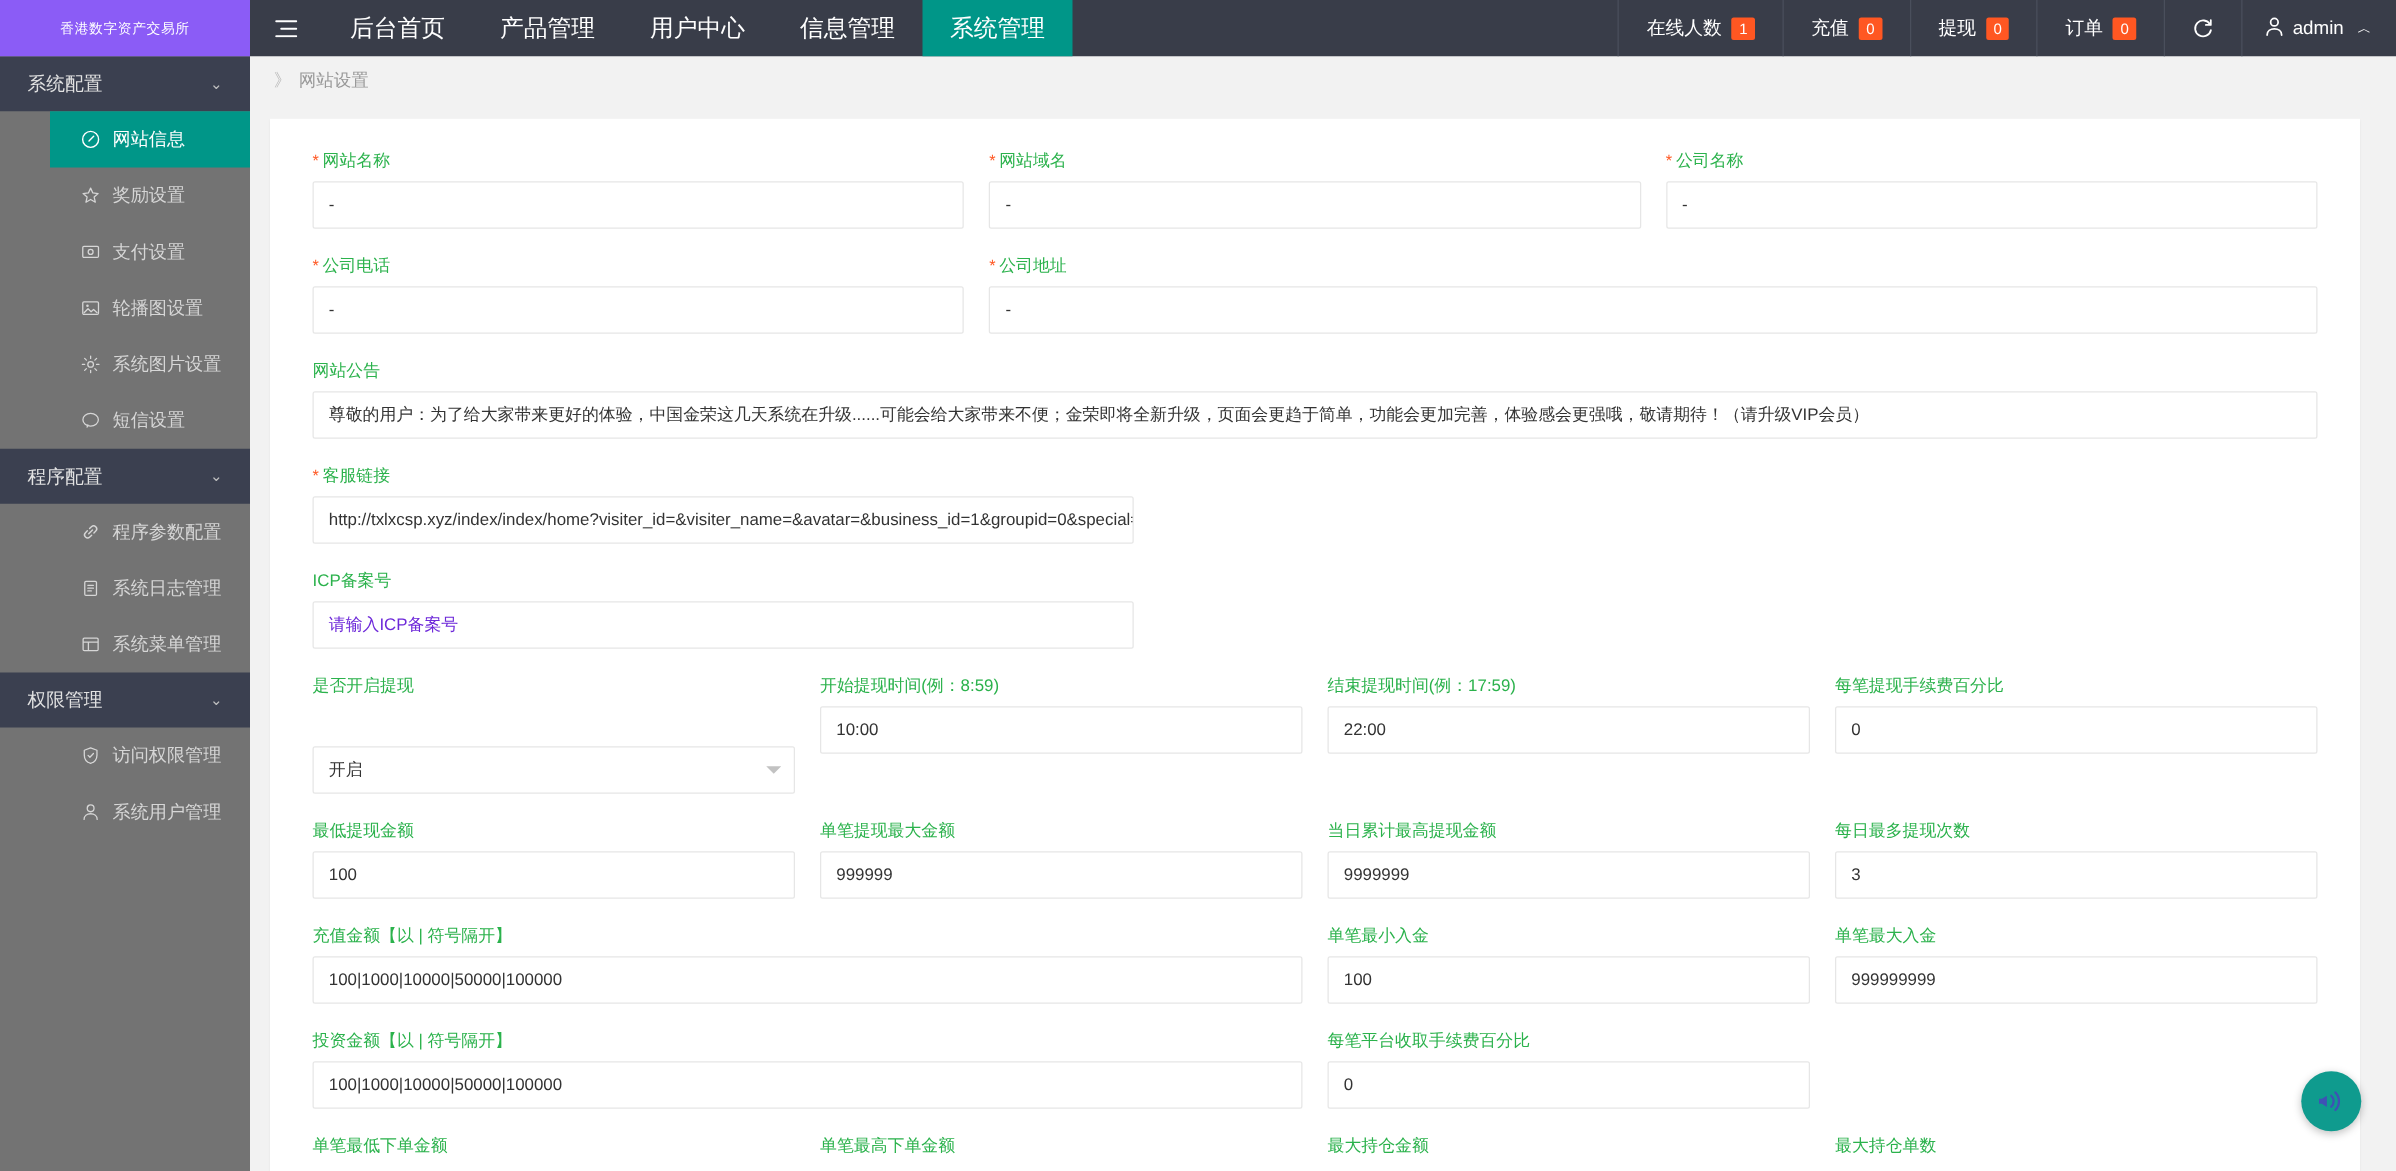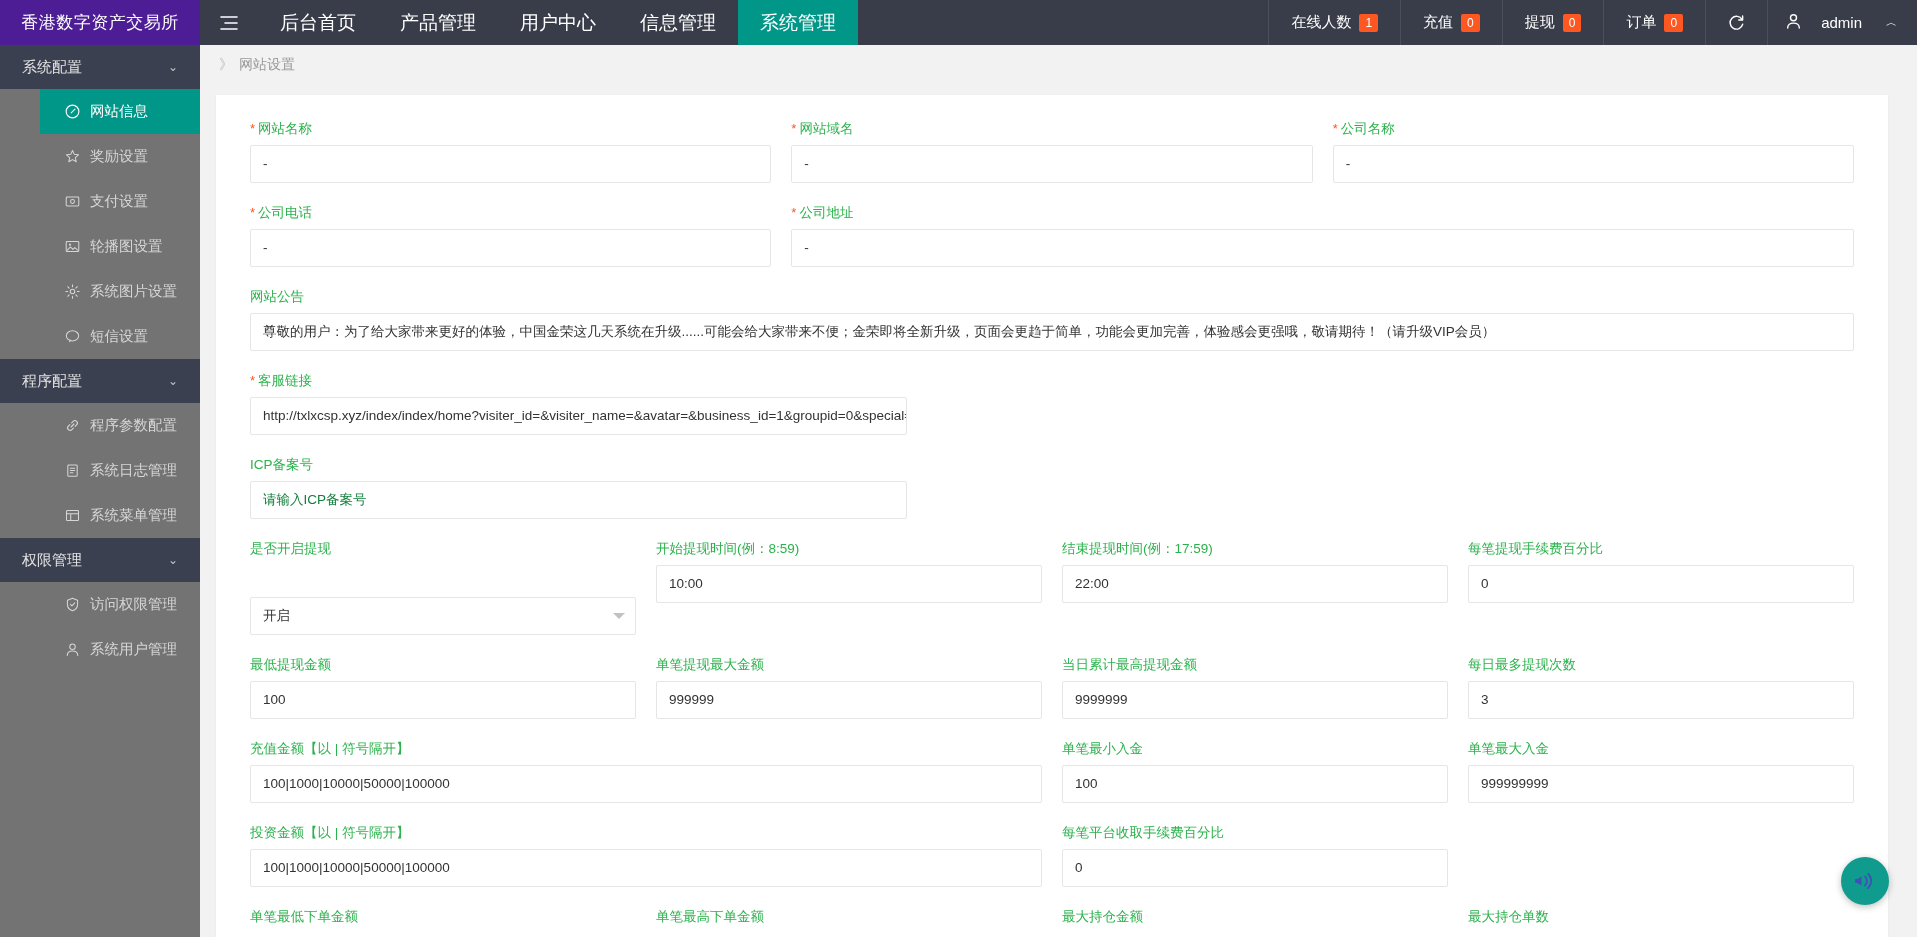--- a/index.html
+++ b/index.html
@@ -16,22 +16,22 @@
     position: absolute; top: 0; left: 0;
     width: 1917px; height: 45px;
     background: #393D49;
     display: flex; align-items: stretch;
     color: #c2c2c2;
     z-index: 30;
   }
   #brand {
     width: 200px; min-width: 200px;
     display: flex; align-items: center; justify-content: center;
-    color: #fff; font-size: 17px; letter-spacing: .5px;
-    background: #4c1d95;
+    color: #fff; font-size: 11px; letter-spacing: .5px;
+    background: #8b5cf6;
   }
   #hamburger {
     width: 58px; display: flex; align-items: center; justify-content: center;
     color: #fff; font-size: 17px; cursor: pointer;
   }
   .navitem {
     display: flex; align-items: center; padding: 0 22px;
     font-size: 19px; color: #ffffff; cursor: pointer; white-space: nowrap;
   }
   .navitem.active { background: #009688; color: #fff; }
@@ -45,21 +45,21 @@
     background: #FF5722; color: #fff; font-size: 12px;
     border-radius: 2px; padding: 1px 6px; min-width: 18px; text-align: center;
     line-height: 16px;
   }
   .iconitem {
     display: flex; align-items: center; justify-content: center;
     width: 62px; font-size: 17px; color: #fff; cursor: pointer;
     border-left: 1px solid #4a4f5c;
   }
   #useritem {
-    display: flex; align-items: center; gap: 20px;
+    display: flex; align-items: center; gap: 7px;
     padding: 0 20px 0 18px; font-size: 15px; color: #fff; cursor: pointer;
     border-left: 1px solid #4a4f5c;
   }
   #useritem .caret { font-size: 11px; margin-left: 4px; }
 
   
   #sidebar {
     position: absolute; top: 45px; left: 0;
     width: 200px; height: 892px;
     background: #737373;
@@ -112,21 +112,21 @@
   }
   .req { color: #FF5722; font-size: 13px; line-height: 13px; position: relative; top: 1px; }
   .inp {
     width: 100%; height: 38px;
     border: 1px solid #e6e6e6; border-radius: 2px;
     background: #fff; color: #333; font-size: 13.5px;
     padding: 0 12px; line-height: 36px;
     font-family: "Liberation Sans", "DejaVu Sans", sans-serif;
     white-space: nowrap; overflow: hidden; text-overflow: clip;
   }
-  .inp.ph { color: #15803d; }
+  .inp.ph { color: #6d28d9; }
   .inp.sel { position: relative; padding-right: 16px; margin-top: 40px; }
   .inp.sel .arw {
     position: absolute; right: 10px; top: 50%; margin-top: -3px;
     width: 0; height: 0; border-left: 6px solid transparent;
     border-right: 6px solid transparent; border-top: 6px solid #c2c2c2;
   }
 
   
   .w-33 { width: 33.3333%; }
   .w-100 { width: 100%; }

